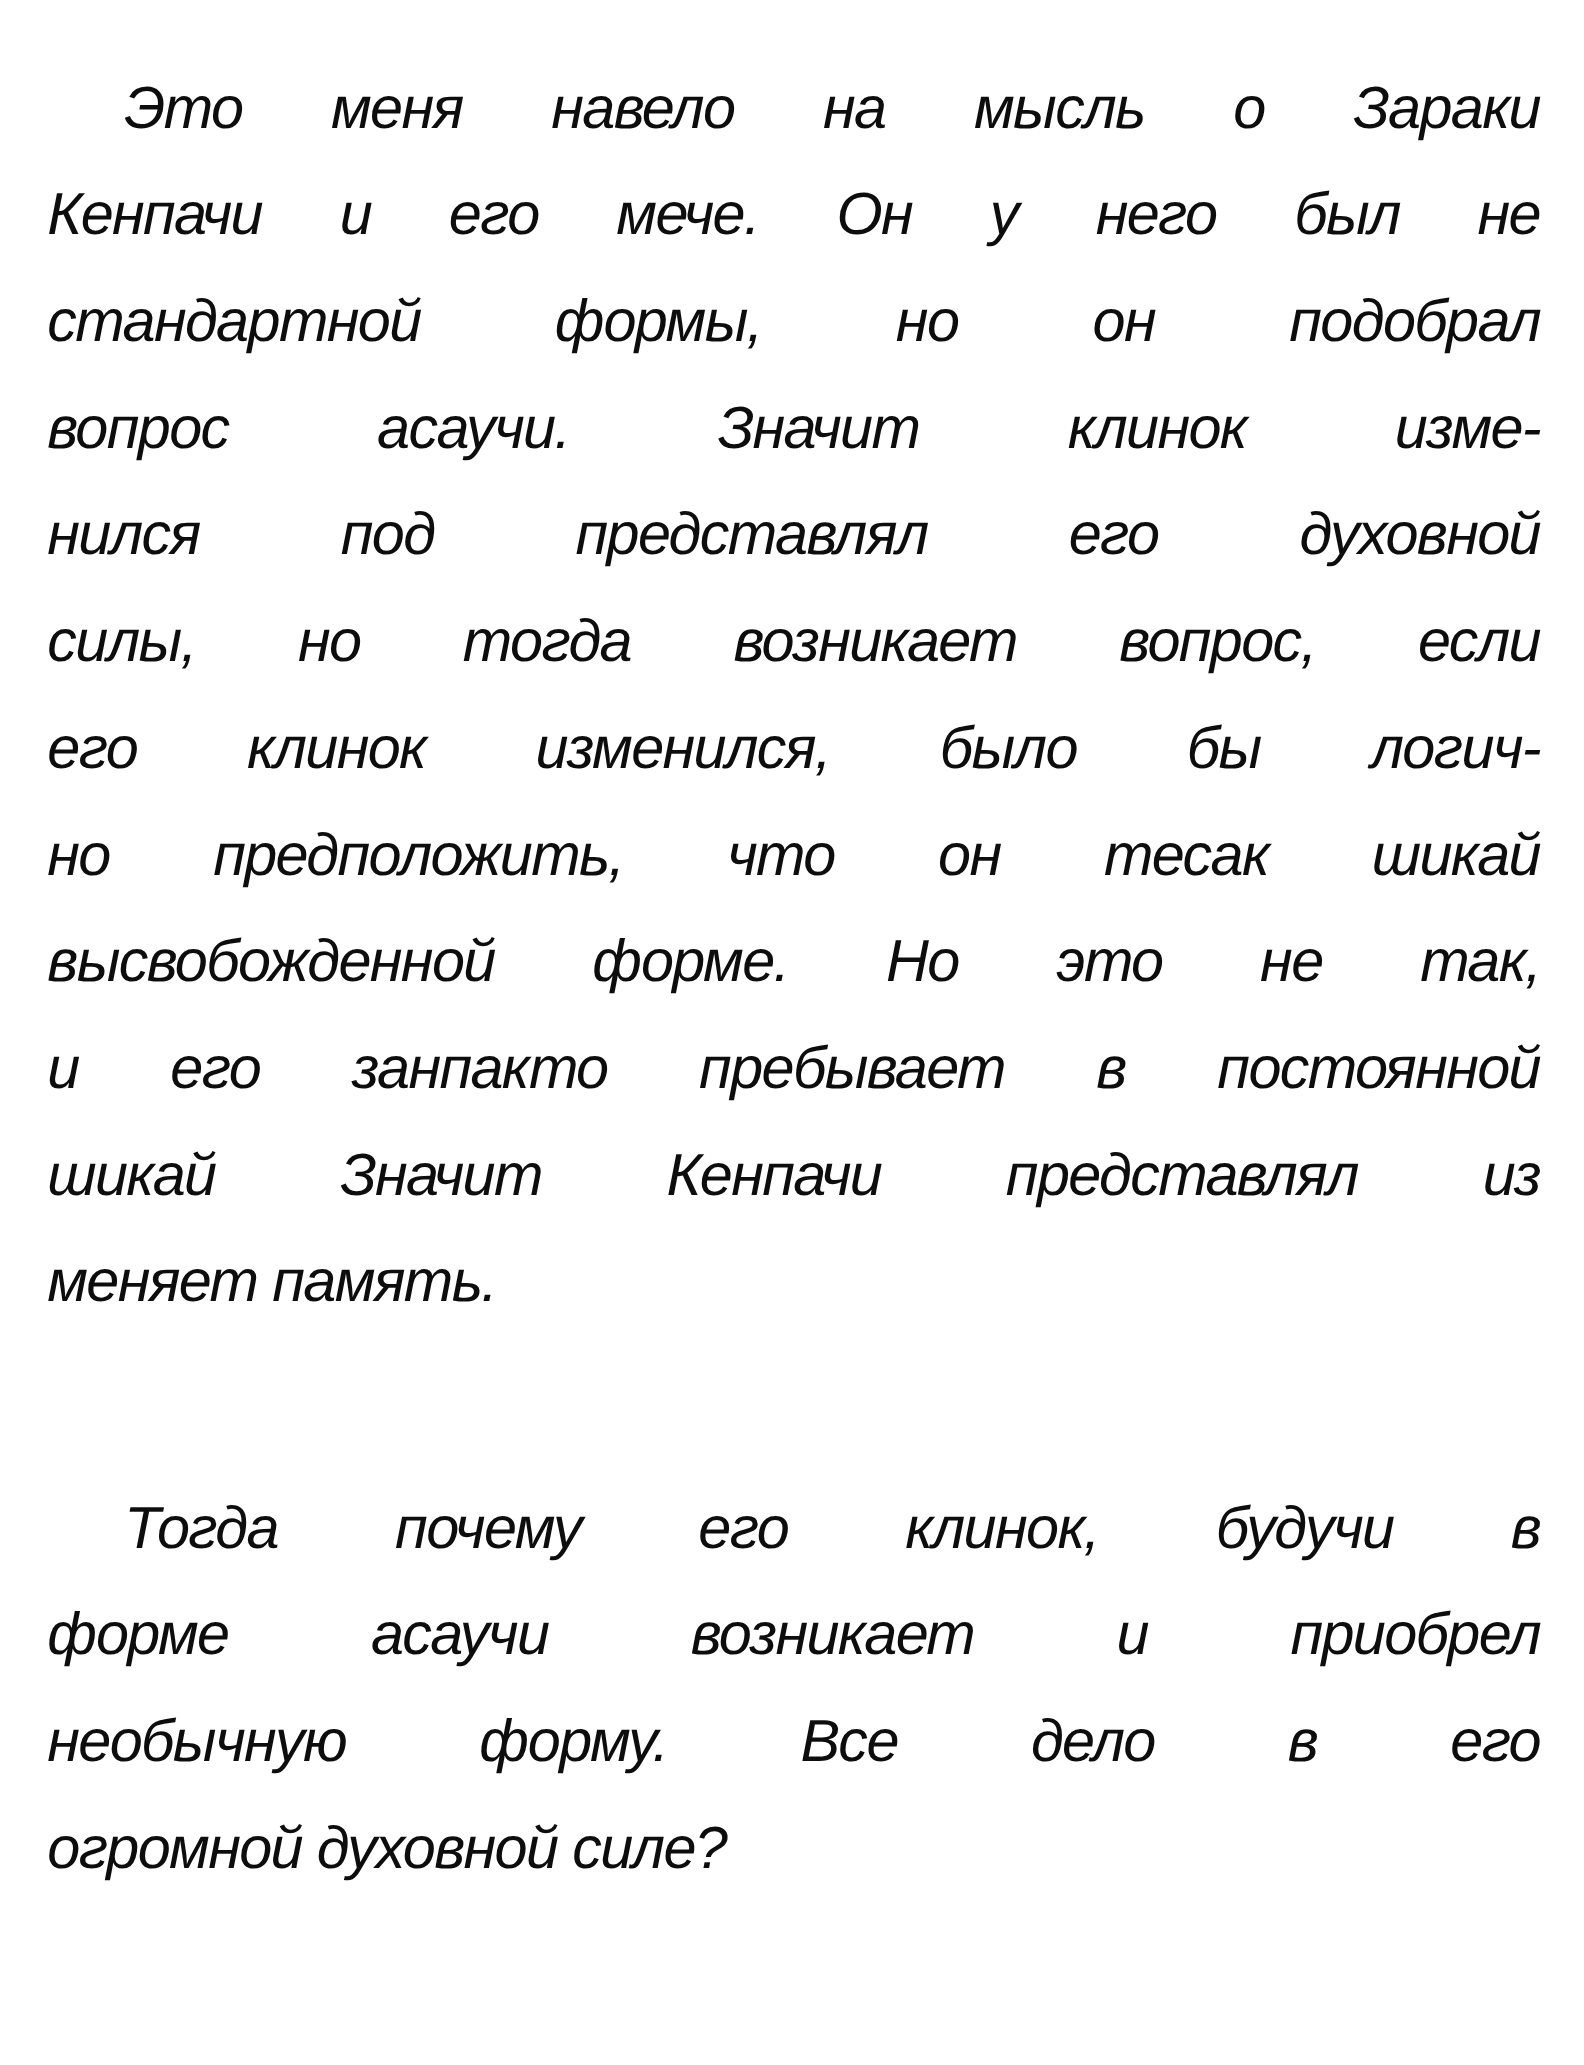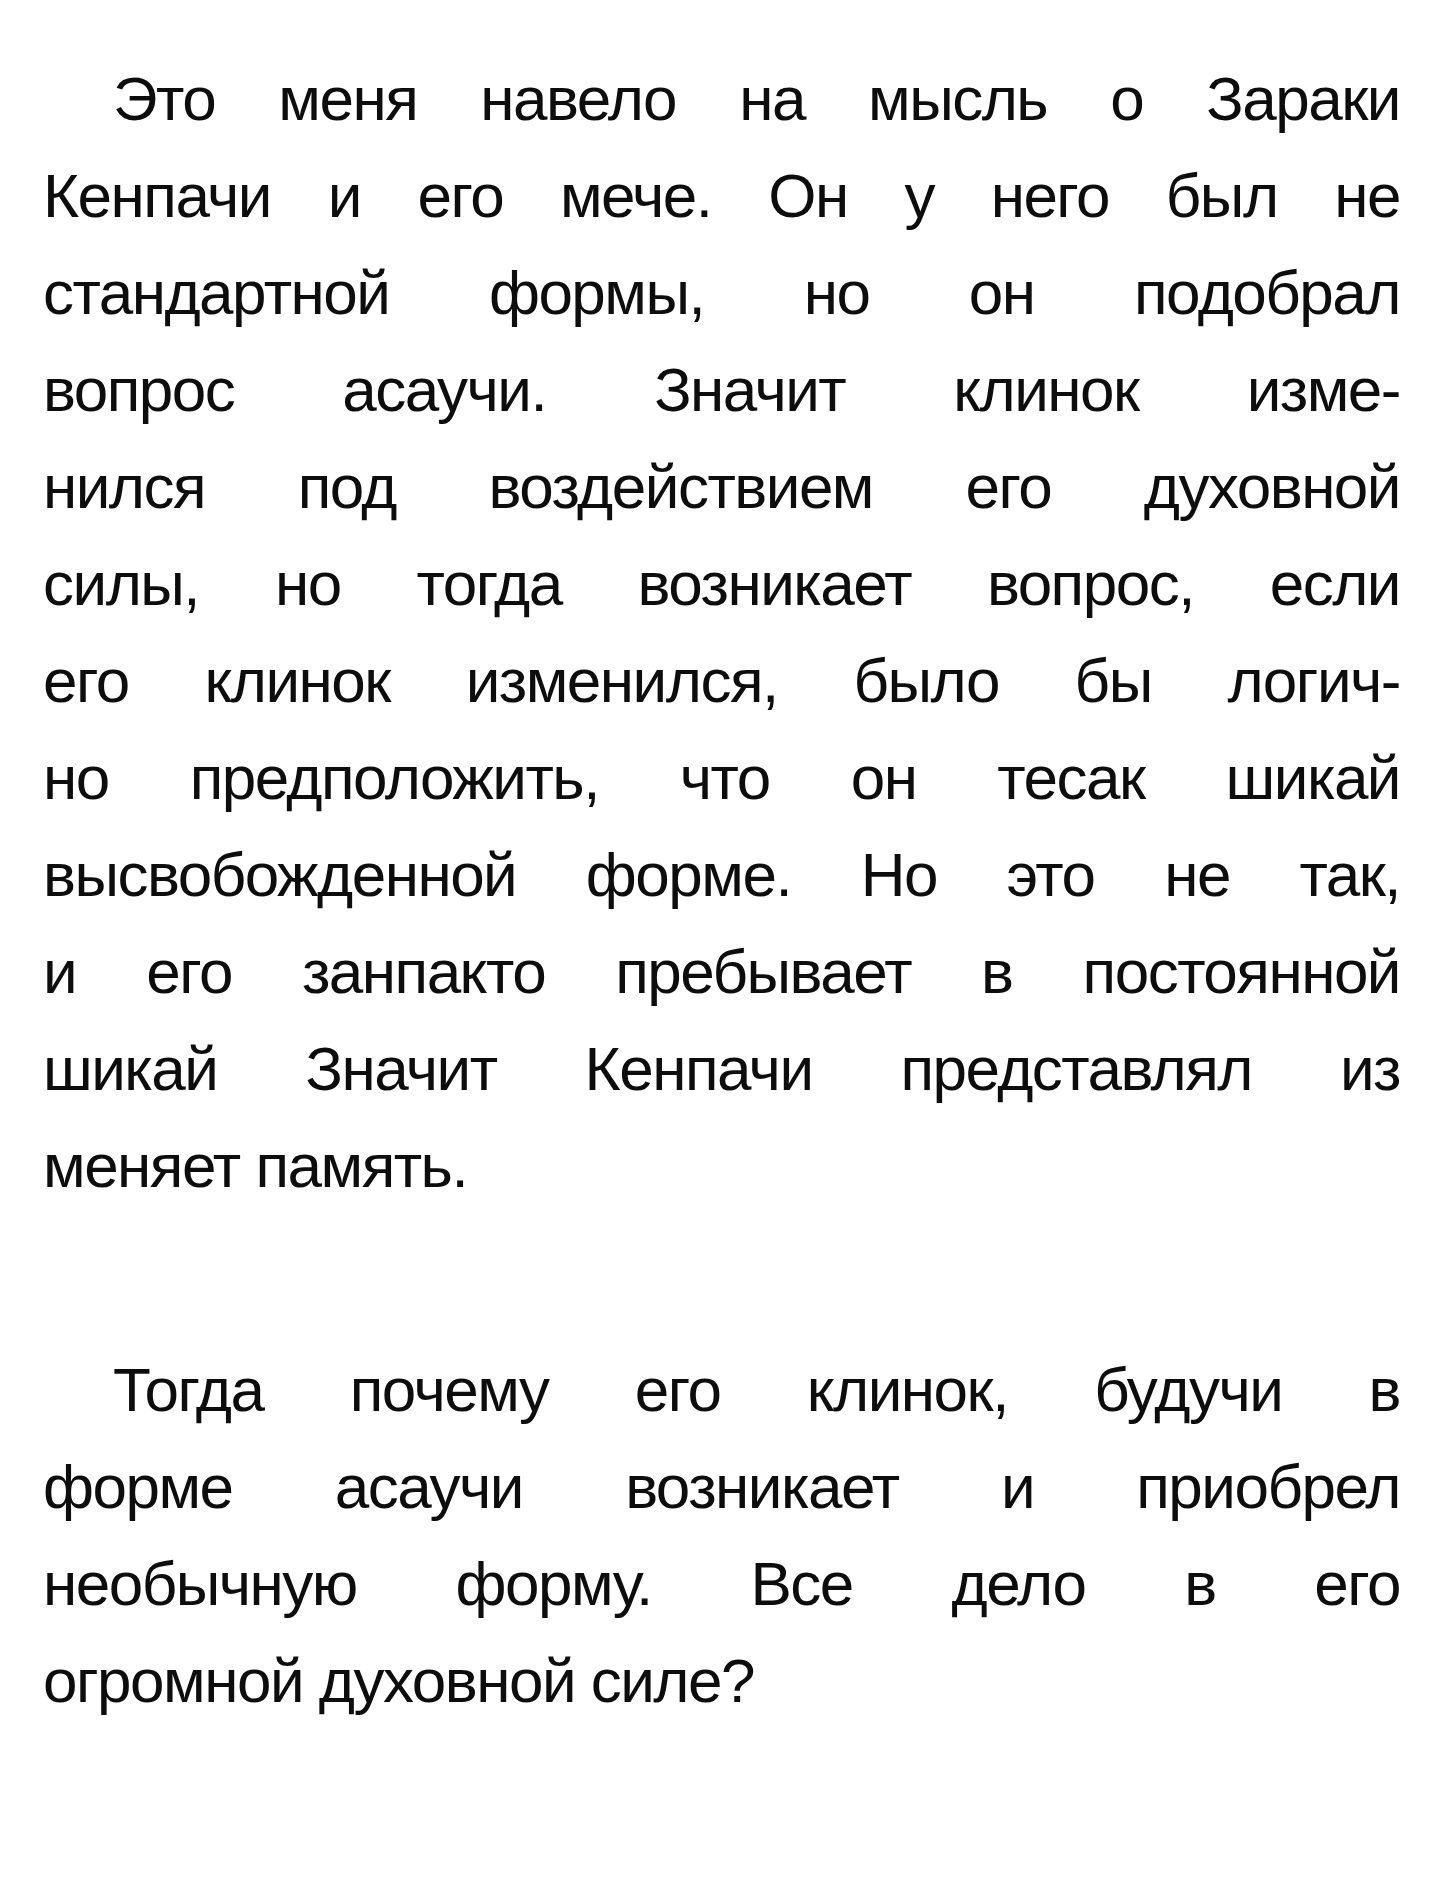--- a/index.html
+++ b/index.html
@@ -21,48 +21,49 @@
     background: #ffffff;
     color: #0d0d0d;
   }
   .para {
     margin: 0;
   }
   .para2 {
     margin-top: 127px;
   }
   .line {
-    font-size: 62px;
+    font-size: 54px;
     line-height: 97px;
     letter-spacing: -1.5px;
     white-space: normal;
     text-align: justify;
     
     text-align-last: justify;
     word-spacing: 2px;
+    font-style: italic;
   }
   .line.last {
     text-align-last: left;
     word-spacing: normal;
   }
   .line.indent {
     text-indent: 70px;
   }
 </style>
 </head>
 <body>
 
 <div class="page">
 
   <div class="para">
     <div class="line indent">Это меня навело на мысль о Зараки</div>
     <div class="line">Кенпачи и его мече. Он у него был не</div>
     <div class="line">стандартной формы, но он подобрал</div>
     <div class="line">вопрос асаучи. Значит клинок изме-</div>
-    <div class="line">нился под воздействием его духовной</div>
+    <div class="line">нился под представлял его духовной</div>
     <div class="line">силы, но тогда возникает вопрос, если</div>
     <div class="line">его клинок изменился, было бы логич-</div>
     <div class="line">но предположить, что он тесак шикай</div>
     <div class="line">высвобожденной форме. Но это не так,</div>
     <div class="line">и его занпакто пребывает в постоянной</div>
     <div class="line">шикай Значит Кенпачи представлял из</div>
     <div class="line last">меняет память.</div>
   </div>
 
   <div class="para para2">

